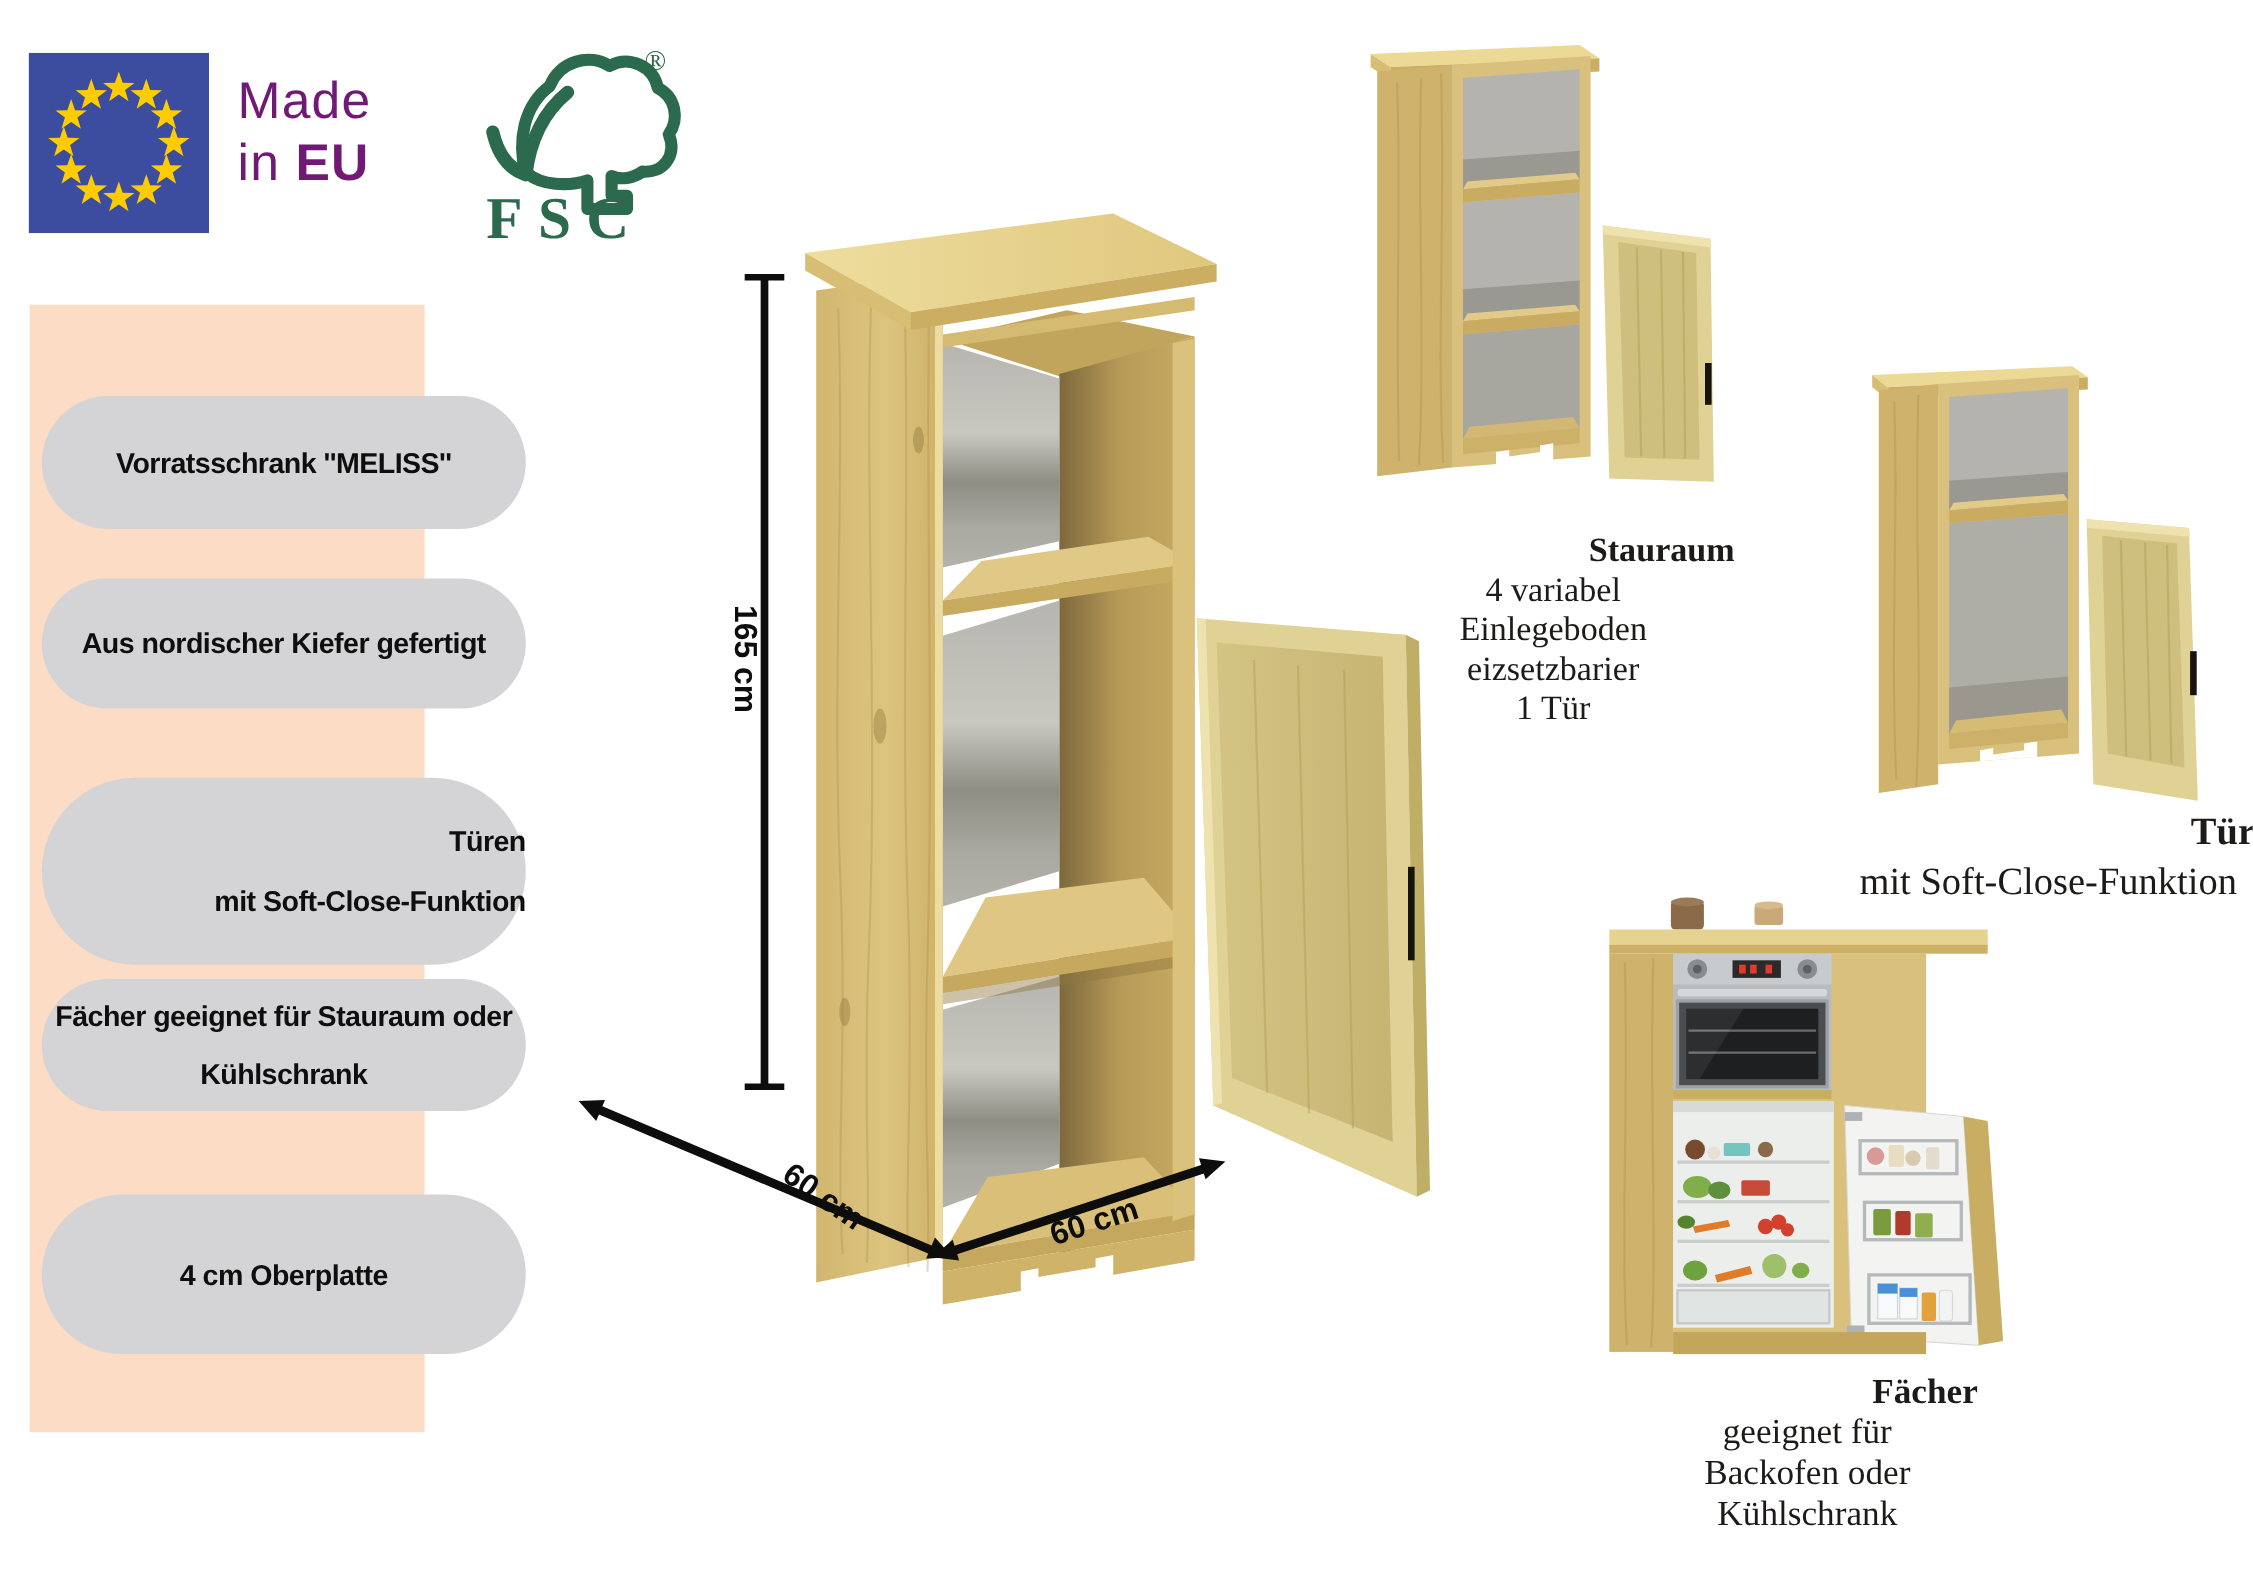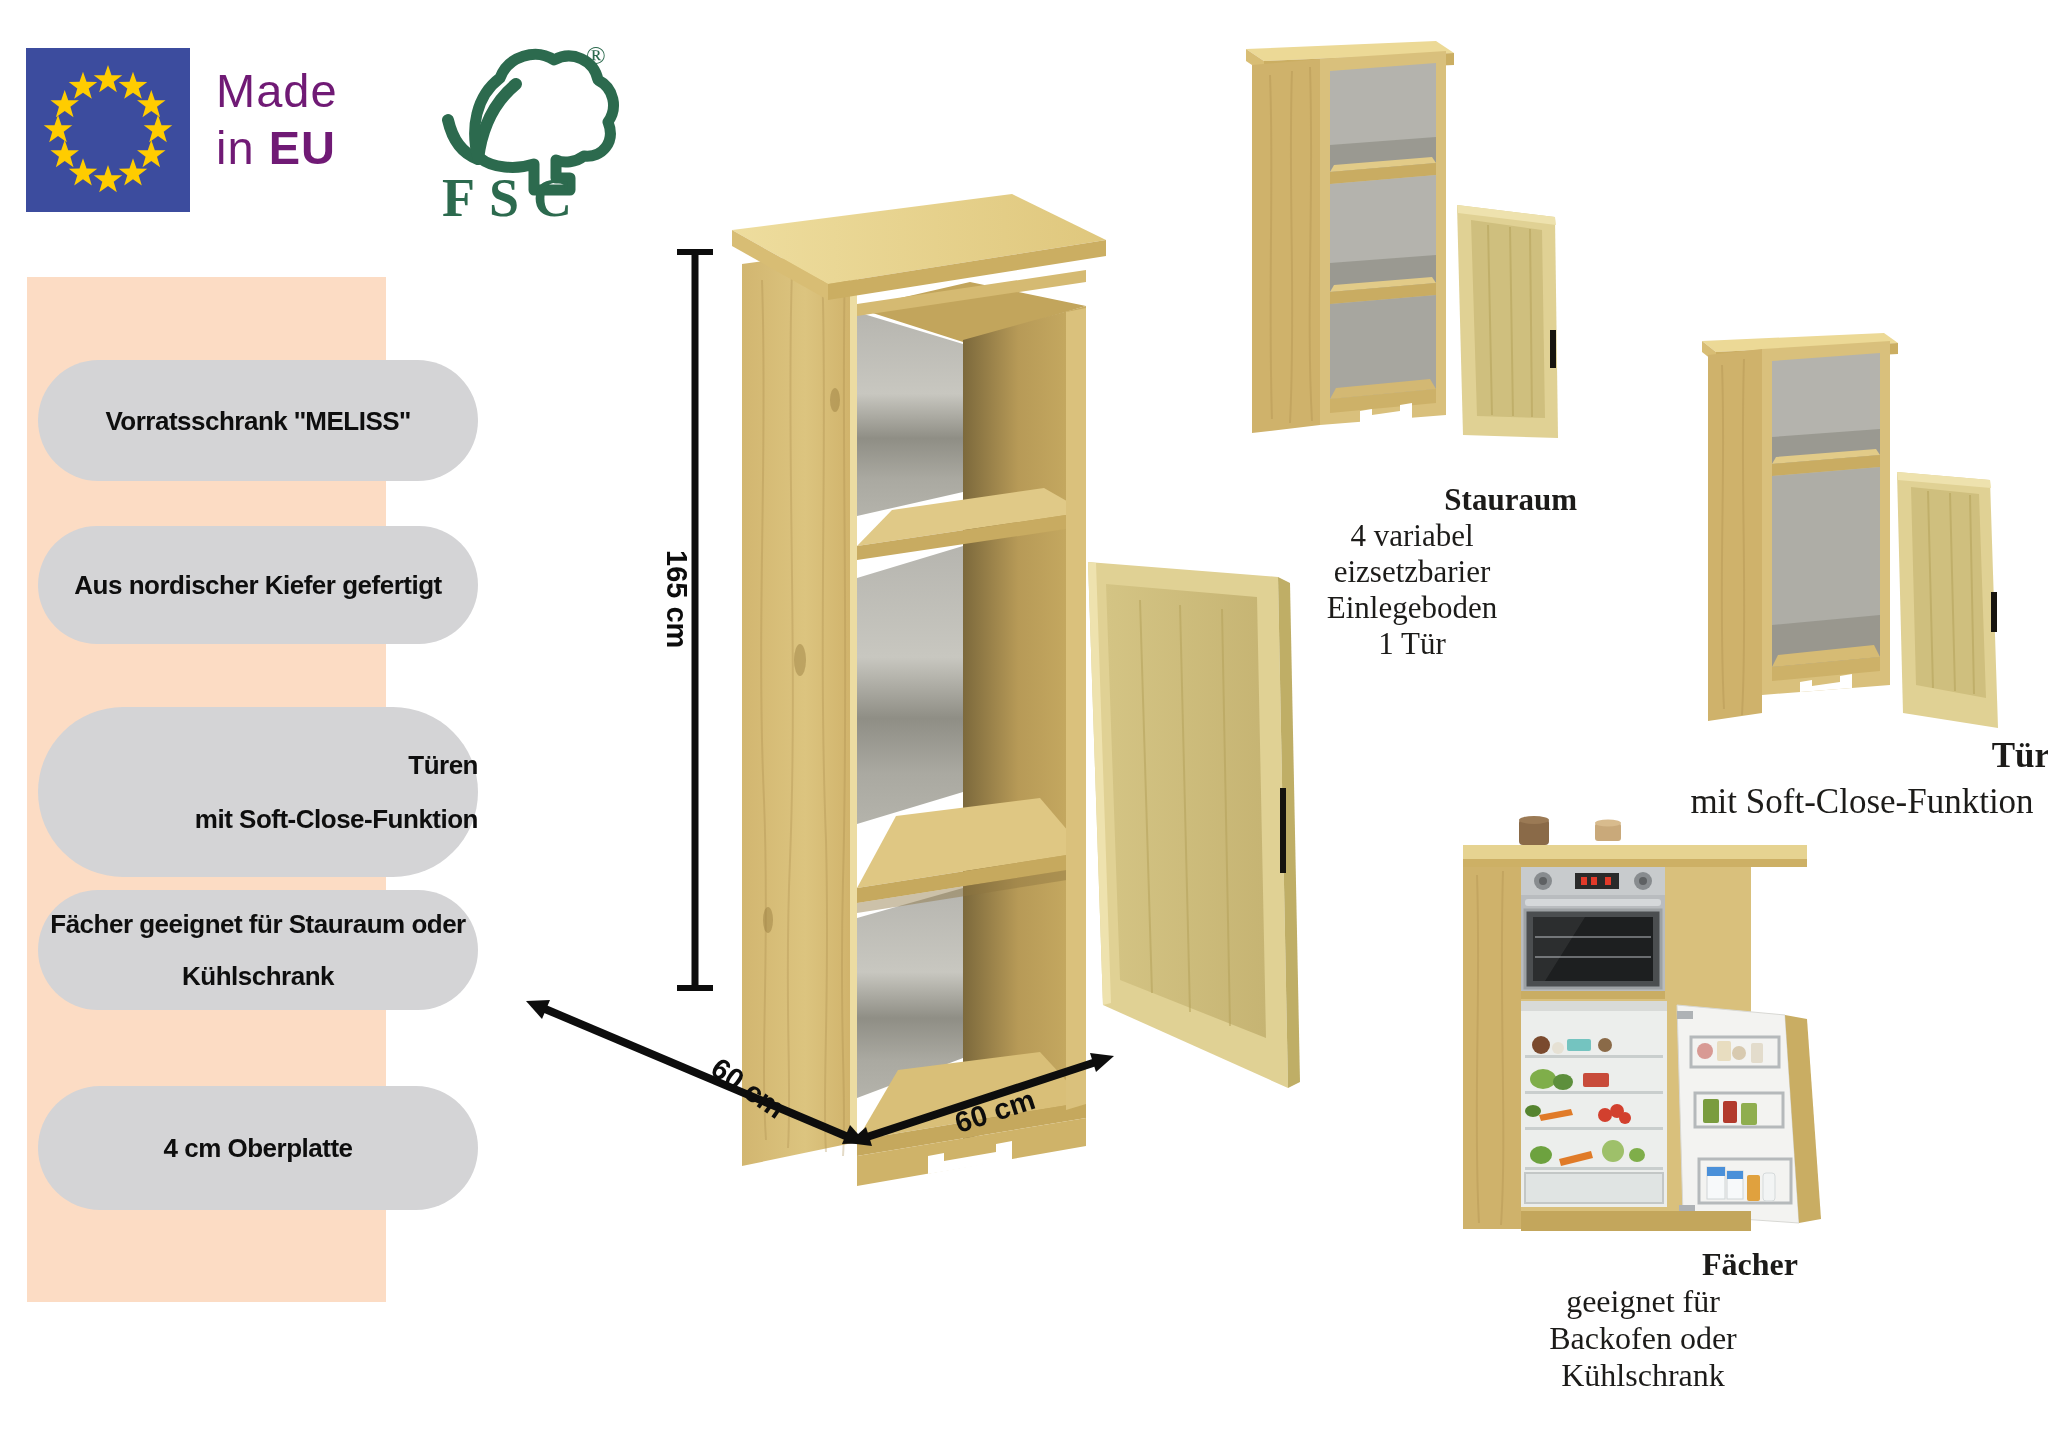--- a/index.html
+++ b/index.html
@@ -14,21 +14,21 @@
   
   .pill{left:38px;width:440px;background:#d4d4d6;border-radius:95px;
         display:flex;flex-direction:column;align-items:center;justify-content:center;
         text-align:center;font-weight:700;font-size:26px;letter-spacing:-0.5px;
         color:#0e0e0e;line-height:52px;margin-top:24px;}
   .pill div{white-space:nowrap;}
   .pill-1{top:336px;height:121px;}
   .pill-2{top:502px;height:118px;}
   .pill-3{top:683px;height:170px;line-height:54px;align-items:flex-end;}
   .pill-4{top:866px;height:120px;}
-  .pill-5{top:1062px;height:124px;}
+  .pill-5{top:1062px;height:145px;}
 
   
   .made-in{left:216px;top:62px;color:#701a75;font-size:47px;line-height:57px;letter-spacing:1px;}
   .made-in b{font-weight:700;}
 
   
   .dim{font-weight:700;font-size:29px;color:#0d0d0d;}
   .dim-height{left:660px;top:542px;height:115px;writing-mode:vertical-rl;
               display:flex;align-items:center;justify-content:center;}
   .dim-depth{left:693px;top:1072px;width:110px;text-align:center;transform:rotate(35deg);}
@@ -244,22 +244,22 @@
           <path d="M270,192 L273,381"></path>
           <path d="M290,194 L292,382"></path>
       </g>
       <polygon points="217,170 315,182 316,190 218,178" fill="#eee2ae"></polygon>
       <rect x="310" y="295" width="6" height="38" fill="#17140f"></rect>
     </g>
   </svg>
   <div class="abs caption cap-storage">
     <div class="title">Stauraum</div>
     <div>4 variabel</div>
+    <div>Einlegeboden</div>
     <div>eizsetzbarier</div>
-    <div>Einlegeboden</div>
     <div>1 Tür</div>
   </div>
 
   <svg class="abs" style="left:1700px;top:325px" width="300" height="405" viewBox="0 0 300 405" role="img">
     <g>
       <polygon points="2,16 184,8 198,18 16,27" fill="#ecd996"></polygon>
       <polygon points="2,16 16,27 16,38 2,27" fill="#d8bd74"></polygon>
       <polygon points="16,27 198,18 198,29 16,38" fill="#cbae62"></polygon>
       <polygon points="8,30 62,24 62,388 8,396" fill="#cfb26b"></polygon>
       <g stroke="#a8894a" stroke-width="2" opacity="0.3" fill="none">

